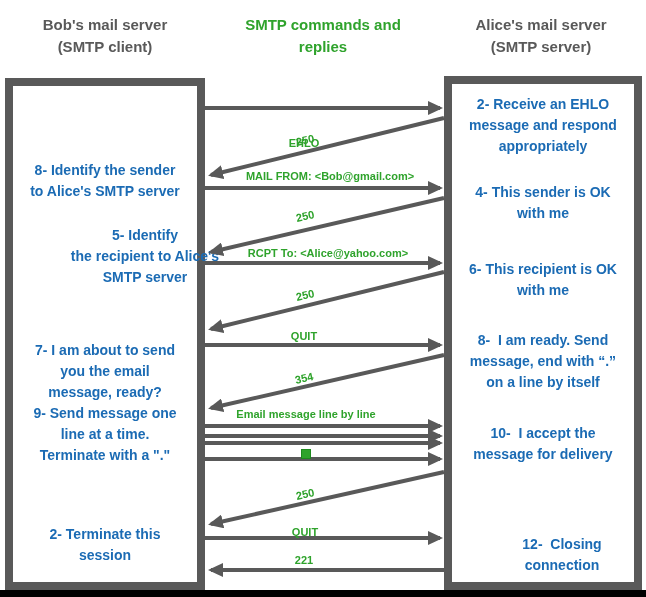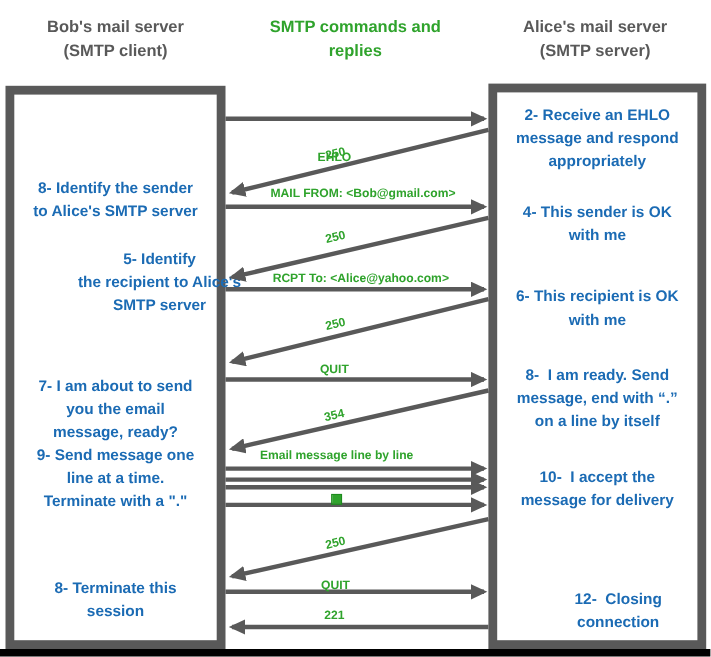--- a/index.html
+++ b/index.html
@@ -71,21 +71,21 @@
 to Alice's SMTP server</p>
     <p class="step" style="top:139px;padding-left:40px;">5- Identify
 the recipient to Alice's
 SMTP server</p>
     <p class="step" style="top:218px;margin-top:36px;">7- I am about to send
 you the email
 message, ready?</p>
     <p class="step" style="top:317px;">9- Send message one
 line at a time.
 Terminate with a "."</p>
-    <p class="step" style="top:438px;">8- Terminate this
+    <p class="step" style="top:438px;">2- Terminate this
 session</p>
   </div>
 
   <div class="box server">
     <p class="step" style="top:10px;">2- Receive an EHLO
 message and respond
 appropriately</p>
     <p class="step" style="top:98px;">4- This sender is OK
 with me</p>
     <p class="step" style="top:175px;">6- This recipient is OK

